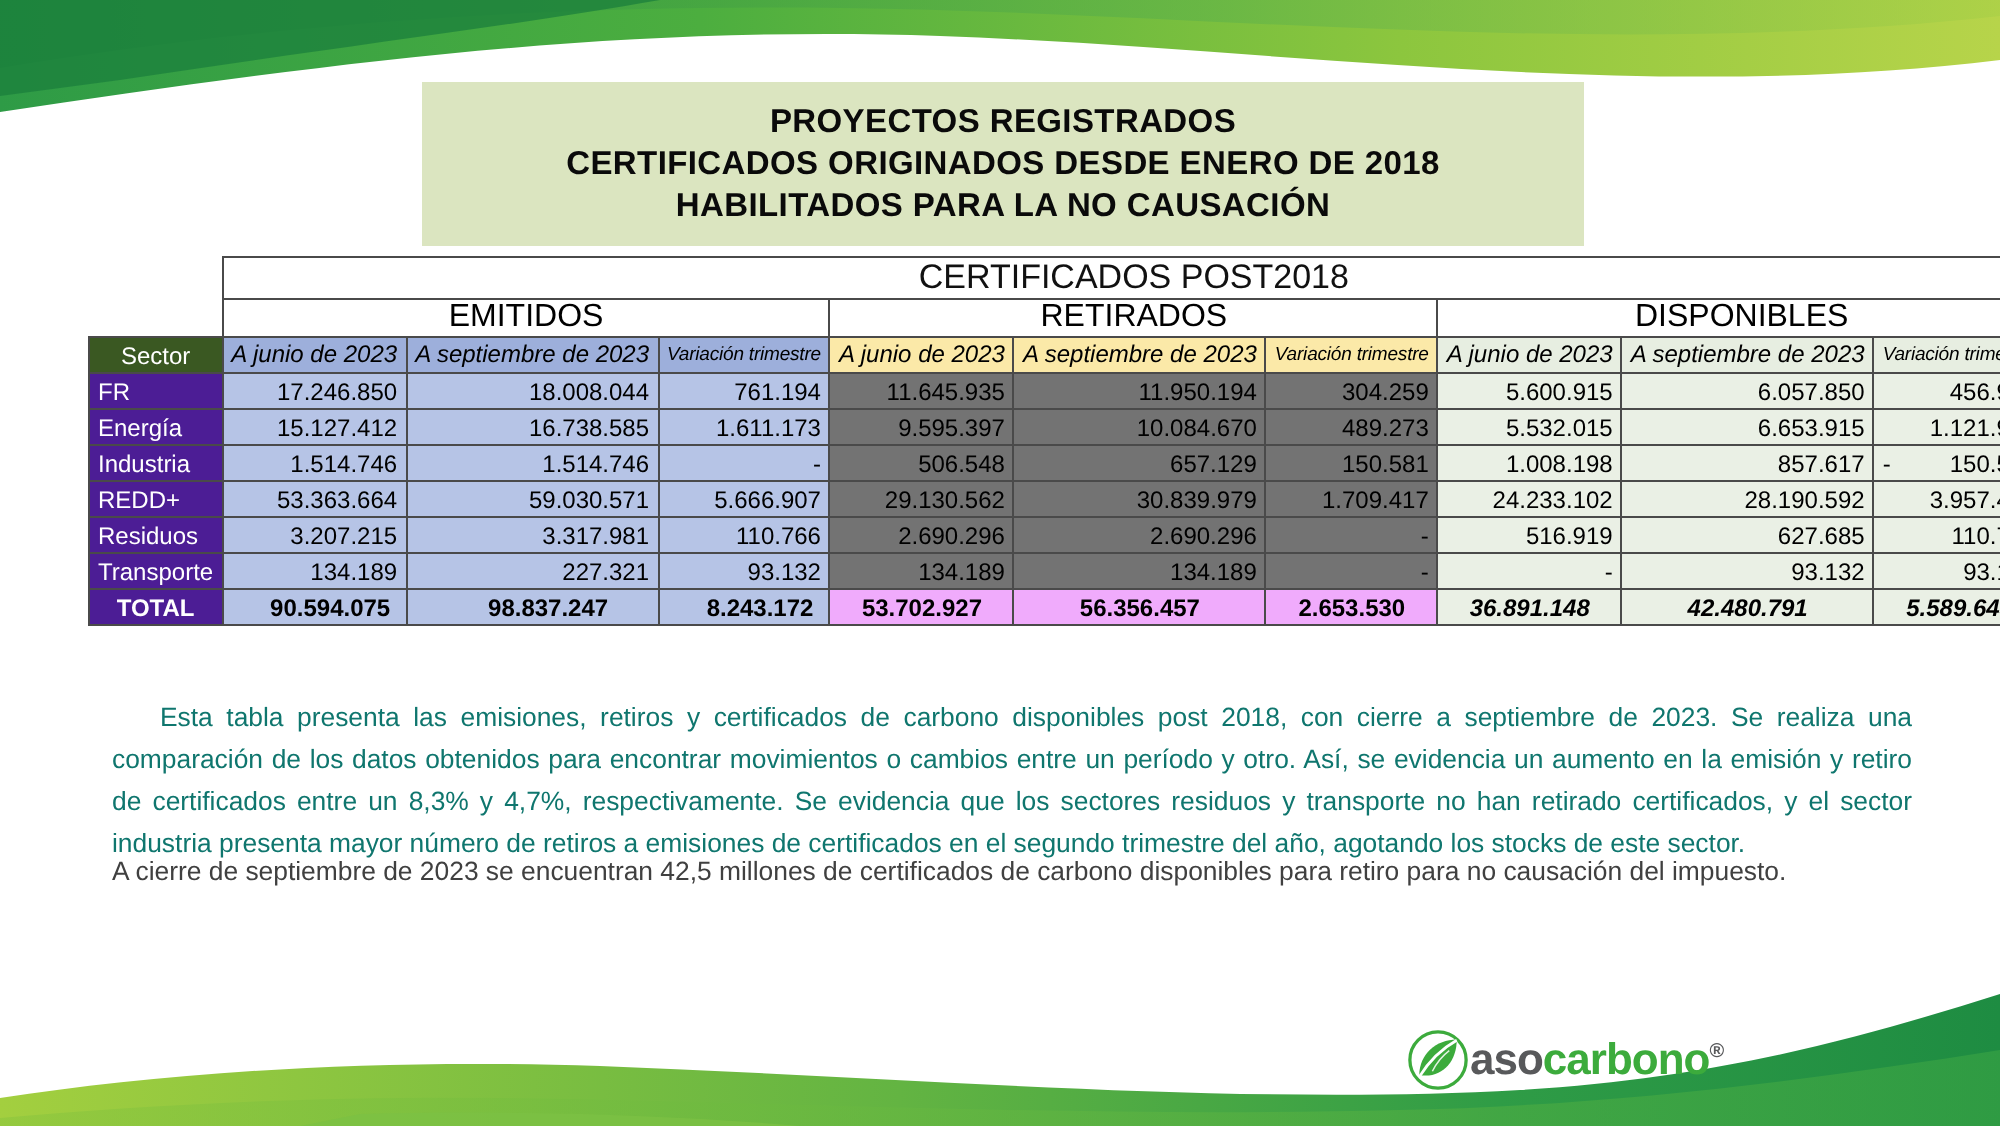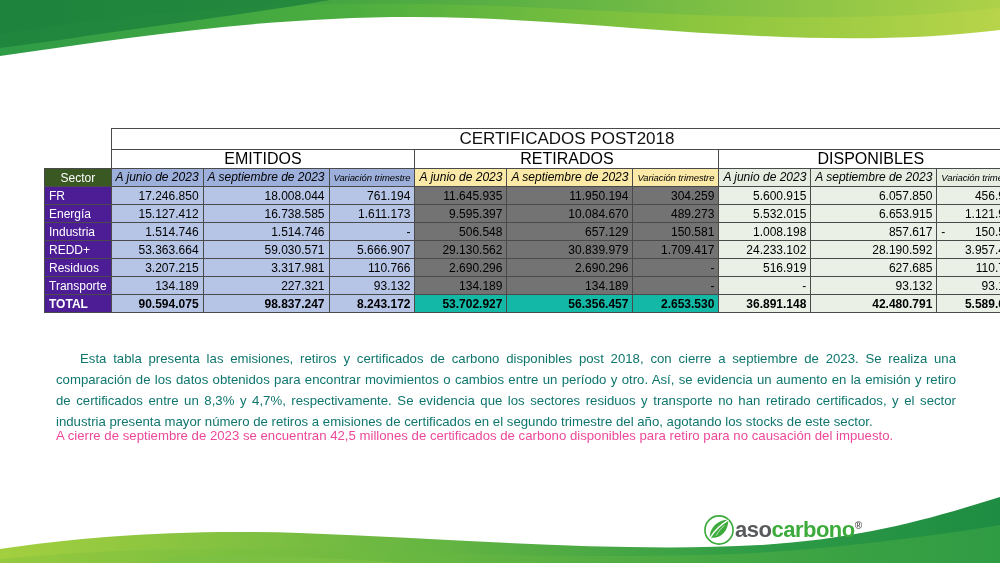--- a/index.html
+++ b/index.html
@@ -74,36 +74,36 @@
   .ch-yellow { background:#fbe9a8; }
   .ch-green { background:#e7eee1; }
 
   .sector-head { background:#3a5822; color:#ffffff; font-weight:bold; font-size:12px; text-align:center; height:34px; }
   .sector-cell { background:#4c1d95; color:#ffffff; font-weight:bold; font-size:12px; text-align:left; }
 
   .num { text-align:right; padding-right:6px; font-size:12px; }
   .c-blue   { background:#b6c4e6; }
   .c-yellow { background:#737373; }
   .c-green  { background:#eaf0e5; }
-  tr.total-row td { font-weight:bold; }
+  tr.total-row td { font-weight:bold;text-align:center; }
   tr.total-row .c-blue   { background:#b6c4e6;padding-left:20px; }
-  tr.total-row .c-yellow { background:#14b8a6; }
-  tr.total-row .c-green  { background:#eaf0e5; }
+  tr.total-row .c-yellow { background:#f0abfc; }
+  tr.total-row .c-green  { background:#eaf0e5;font-style:italic; }
   .neg-wrap { display:flex; justify-content:space-between; }
   .neg-wrap .minus { margin-right:4px; }
 
   
   #para-1 {
     position:absolute; left:56px; top:348px; width:900px;
     font-size:13.2px; line-height:21px; color:#0f766e;
     text-align:justify; text-indent:24px;
   }
   #para-2 {
     position:absolute; left:56px; top:425px; width:900px;
-    font-size:13.2px; line-height:21px; color:#ec4899;
+    font-size:13.2px; line-height:21px; color:#404040;
     text-align:left;
   }
 
   
   #logo { position:absolute; left:704px; top:515px; display:flex; align-items:center; gap:1px; }
   #logo .mark { width:30px; height:30px; flex:0 0 auto; }
   #logo .wordmark { font-size:22px; font-weight:bold; letter-spacing:-0.5px; line-height:1; }
   #logo .wm-aso { color:#58595b; }
   #logo .wm-carbono { color:#3cab3c; }
   #logo .wm-reg { color:#58595b; font-size:10px; vertical-align:super; }
@@ -143,20 +143,25 @@
       <linearGradient id="gradBot2" x1="0" y1="0" x2="1" y2="0">
         <stop offset="0%" stop-color="#8cc63e"></stop>
         <stop offset="100%" stop-color="#3aa544"></stop>
       </linearGradient>
     </defs>
     <path d="M0,72 L1000,72 L1000,6 C930,28 860,48 760,54 C620,62 460,48 300,42 C180,38 80,46 0,58 Z" fill="url(#gradBot)"></path>
     <path d="M0,72 L1000,72 L1000,34 C900,50 800,62 700,64 C540,68 400,60 250,58 C150,57 70,62 0,68 Z" fill="url(#gradBot2)" opacity="0.6"></path>
     <path d="M150,72 L400,72 C330,66 250,64 180,66 Z" fill="#7cc043" opacity="0.8"></path>
   </svg>
 
+  <div id="title-box">
+    <div class="tline">PROYECTOS REGISTRADOS</div>
+    <div class="tline">CERTIFICADOS ORIGINADOS DESDE ENERO DE 2018</div>
+    <div class="tline">HABILITADOS PARA LA NO CAUSACIÓN</div>
+  </div>
 
   <div id="table-wrap">
     <table class="main">
       <colgroup>
         <col style="width:94px">
         <col style="width:89px">
           <col style="width:89px">
           <col style="width:82px">
         <col style="width:89px">
           <col style="width:89px">

